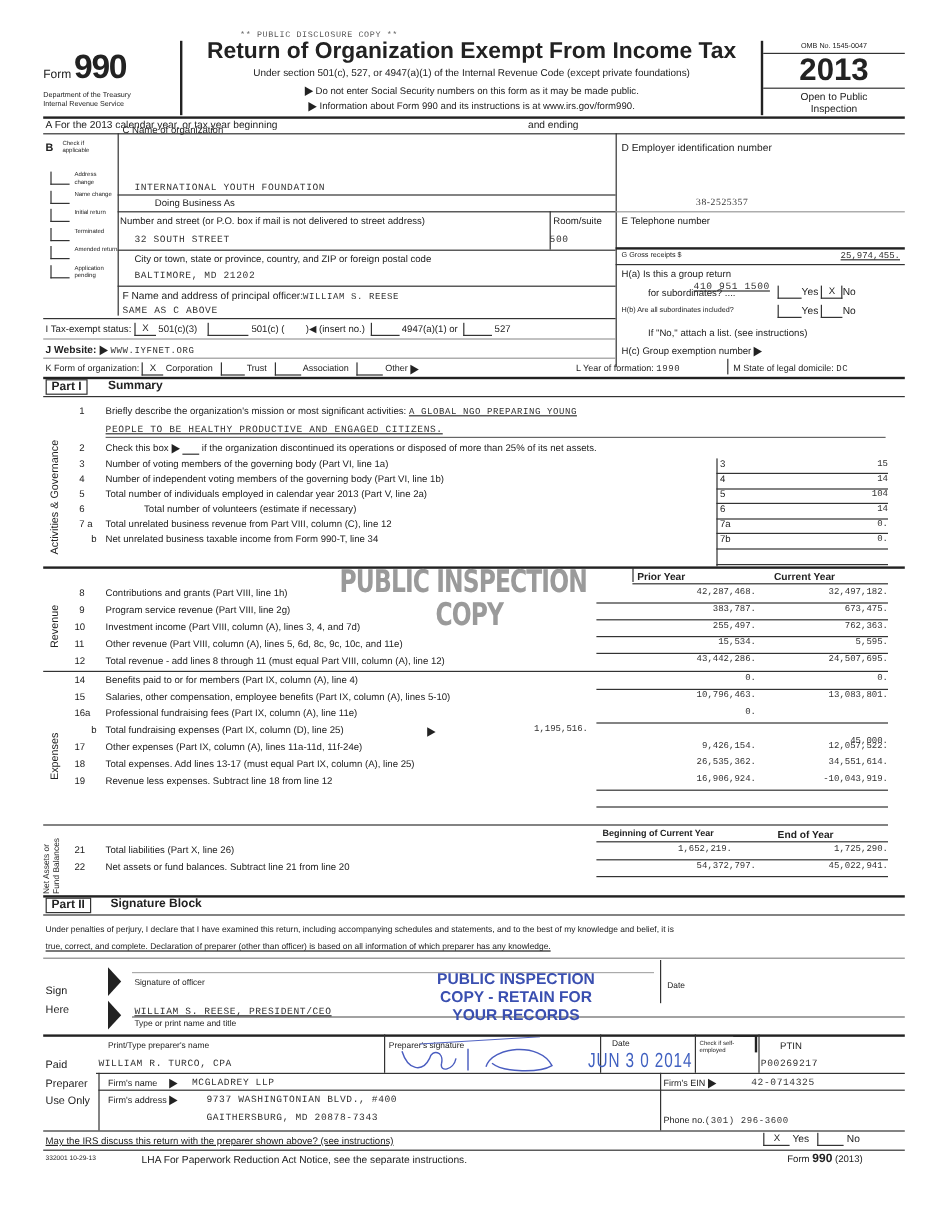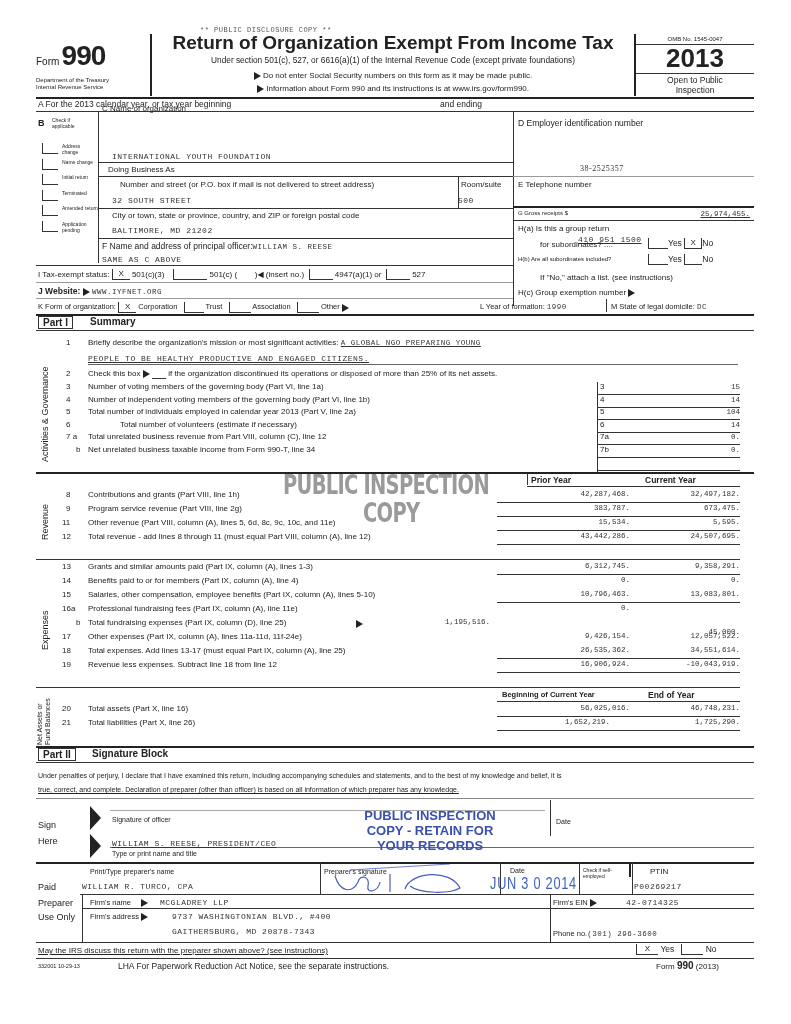--- a/index.html
+++ b/index.html
@@ -24,21 +24,21 @@
 <div class="abs mono" style="left:200px;top:26px;font-size:7px;color:#555;">** PUBLIC DISCLOSURE COPY **</div>
 <div class="abs" style="left:36px;top:40px;">
   <span style="font-size:10px;">Form</span>
   <span style="font-size:28px;font-weight:bold;letter-spacing:-1px;">990</span>
 </div>
 <div class="abs" style="left:36px;top:77px;font-size:6px;">Department of the Treasury</div>
 <div class="abs" style="left:36px;top:84px;font-size:6px;">Internal Revenue Service</div>
 <div class="vline thick" style="left:150px;top:34px;height:62px;"></div>
 
 <div class="abs" style="left:152px;top:32px;width:482px;text-align:center;font-size:19px;font-weight:bold;">Return of Organization Exempt From Income Tax</div>
-<div class="abs" style="left:152px;top:55px;width:482px;text-align:center;font-size:8.3px;">Under section 501(c), 527, or 6616(a)(1) of the Internal Revenue Code (except private foundations)</div>
+<div class="abs" style="left:152px;top:55px;width:482px;text-align:center;font-size:8.3px;">Under section 501(c), 527, or 4947(a)(1) of the Internal Revenue Code (except private foundations)</div>
 <div class="abs" style="left:152px;top:71px;width:482px;text-align:center;font-size:8px;"><span class="tri"></span> <span>Do not enter Social Security numbers on this form as it may be made public.</span></div>
 <div class="abs" style="left:152px;top:84px;width:482px;text-align:center;font-size:8px;"><span class="tri"></span> <span>Information about Form 990 and its instructions is at www.irs.gov/form990.</span></div>
 
 <div class="vline thick" style="left:634px;top:34px;height:62px;"></div>
 <div class="abs" style="left:636px;top:36px;width:118px;text-align:center;font-size:6px;">OMB No. 1545-0047</div>
 <div class="hline" style="left:636px;top:44px;width:118px;"></div>
 <div class="abs" style="left:636px;top:44px;width:118px;text-align:center;font-size:26px;font-weight:bold;line-height:28px;">2013</div>
 <div class="hline" style="left:636px;top:73px;width:118px;"></div>
 <div class="abs" style="left:636px;top:75px;width:118px;text-align:center;font-size:8.5px;line-height:10px;"><span>Open to Public</span><br><span>Inspection</span></div>
 
@@ -56,23 +56,23 @@
   <div style="height:15px;position:relative;"><span class="cbx"></span><span style="font-size:5px;position:absolute;left:20px;top:0;width:36px;line-height:6px;">Name change</span></div>
   <div style="height:16px;position:relative;"><span class="cbx"></span><span style="font-size:5px;position:absolute;left:20px;top:0;width:36px;line-height:6px;">Initial return</span></div>
   <div style="height:15px;position:relative;"><span class="cbx"></span><span style="font-size:5px;position:absolute;left:20px;top:0;width:36px;line-height:6px;">Terminated</span></div>
   <div style="height:16px;position:relative;"><span class="cbx"></span><span style="font-size:5px;position:absolute;left:20px;top:0;width:36px;line-height:6px;">Amended return</span></div>
   <div style="height:16px;position:relative;"><span class="cbx"></span><span style="font-size:5px;position:absolute;left:20px;top:0;width:36px;line-height:6px;">Application pending</span></div>
 </div>
 
 <div class="lbl" style="left:102px;top:104px;">C Name of organization</div>
 <div class="lbl mono" style="left:112px;top:152px;">INTERNATIONAL YOUTH FOUNDATION</div>
 <div class="hline" style="left:98px;top:162px;width:415px;"></div>
-<div class="lbl" style="left:96px;top:165px;padding-left:12px;">Doing Business As</div>
+<div class="lbl" style="left:117px;top:165px;padding-left:12px;">Doing Business As</div>
 <div class="hline" style="left:98px;top:176px;width:415px;"></div>
-<div class="lbl" style="left:120px;top:180px;">Number and street (or P.O. box if mail is not delivered to street address)</div>
+<div class="lbl" style="left:100px;top:180px;">Number and street (or P.O. box if mail is not delivered to street address)</div>
 <div class="vline" style="left:458px;top:176px;height:32px;"></div>
 <div class="lbl" style="left:461px;top:180px;">Room/suite</div>
 <div class="lbl mono" style="left:112px;top:196px;">32 SOUTH STREET</div>
 <div class="lbl mono" style="left:458px;top:196px;">500</div>
 <div class="hline" style="left:98px;top:208px;width:415px;"></div>
 <div class="lbl" style="left:112px;top:211px;">City or town, state or province, country, and ZIP or foreign postal code</div>
 <div class="lbl mono" style="left:112px;top:226px;">BALTIMORE, MD  21202</div>
 <div class="hline" style="left:98px;top:238px;width:415px;"></div>
 <div class="lbl" style="left:102px;top:241px;font-size:8.5px;"><span>F Name and address of principal officer:</span><span class="mono">WILLIAM S. REESE</span></div>
 <div class="lbl mono" style="left:102px;top:255px;">SAME AS C ABOVE</div>
@@ -202,20 +202,26 @@
     <span class="val" style="left:440px;width:130px;">42,287,468.</span>
       <span class="val" style="left:550px;width:130px;">32,497,182.</span>
   </div>
   <div style="position:relative;height:14px;">
     <span class="lbl" style="left:6px;">9</span>
       <span class="lbl" style="left:28px;">Program service revenue (Part VIII, line 2g)</span>
     <span class="val" style="left:440px;width:130px;">383,787.</span>
       <span class="val" style="left:550px;width:130px;">673,475.</span>
   </div>
   <div style="position:relative;height:14px;">
+    <span class="lbl" style="left:2px;">10</span>
+      <span class="lbl" style="left:28px;">Investment income (Part VIII, column (A), lines 3, 4, and 7d)</span>
+    <span class="val" style="left:440px;width:130px;">255,497.</span>
+      <span class="val" style="left:550px;width:130px;">762,363.</span>
+  </div>
+  <div style="position:relative;height:14px;">
     <span class="lbl" style="left:2px;">11</span>
       <span class="lbl" style="left:28px;">Other revenue (Part VIII, column (A), lines 5, 6d, 8c, 9c, 10c, and 11e)</span>
     <span class="val" style="left:440px;width:130px;">15,534.</span>
       <span class="val" style="left:550px;width:130px;">5,595.</span>
   </div>
   <div style="position:relative;height:14px;">
     <span class="lbl" style="left:2px;">12</span>
       <span class="lbl" style="left:28px;">Total revenue - add lines 8 through 11 (must equal Part VIII, column (A), line 12)</span>
     <span class="val" style="left:440px;width:130px;">43,442,286.</span>
       <span class="val" style="left:550px;width:130px;">24,507,695.</span>
@@ -223,26 +229,20 @@
 </div>
 <div class="hline" style="left:497px;top:502px;width:243px;"></div>
 <div class="hline" style="left:497px;top:516px;width:243px;"></div>
 <div class="hline" style="left:497px;top:530px;width:243px;"></div>
 <div class="hline" style="left:497px;top:544px;width:243px;"></div>
 <div class="hline" style="left:36px;top:559px;width:704px;"></div>
 
 <div class="vtext" style="left:40px;top:650px;">Expenses</div>
 <div class="abs" style="left:60px;top:562px;width:680px;">
   <div style="position:relative;height:14px;">
-    <span class="lbl" style="left:2px;">13</span>
-      <span class="lbl" style="left:28px;">Grants and similar amounts paid (Part IX, column (A), lines 1-3)</span>
-    <span class="val" style="left:440px;width:130px;">6,312,745.</span>
-      <span class="val" style="left:550px;width:130px;">9,358,291.</span>
-  </div>
-  <div style="position:relative;height:14px;">
     <span class="lbl" style="left:2px;">14</span>
       <span class="lbl" style="left:28px;">Benefits paid to or for members (Part IX, column (A), line 4)</span>
     <span class="val" style="left:440px;width:130px;">0.</span>
       <span class="val" style="left:550px;width:130px;">0.</span>
   </div>
   <div style="position:relative;height:14px;">
     <span class="lbl" style="left:2px;">15</span>
       <span class="lbl" style="left:28px;">Salaries, other compensation, employee benefits (Part IX, column (A), lines 5-10)</span>
     <span class="val" style="left:440px;width:130px;">10,796,463.</span>
       <span class="val" style="left:550px;width:130px;">13,083,801.</span>
@@ -283,30 +283,30 @@
 <div class="hline" style="left:497px;top:658px;width:243px;"></div>
 <div class="hline" style="left:497px;top:672px;width:243px;"></div>
 <div class="hline" style="left:36px;top:687px;width:704px;"></div>
 
 <div class="vtext" style="left:36px;top:745px;font-size:7px;line-height:8px;width:58px;white-space:normal;">Net Assets or Fund Balances</div>
 <div class="lbl" style="left:502px;top:690px;font-weight:bold;font-size:7.5px;">Beginning of Current Year</div>
 <div class="lbl" style="left:648px;top:690px;font-weight:bold;font-size:8.5px;">End of Year</div>
 <div class="hline" style="left:497px;top:701px;width:243px;"></div>
 <div class="abs" style="left:60px;top:704px;width:680px;">
   <div style="position:relative;height:14px;">
-    <span class="lbl" style="left:2px;">20</span>
-      <span class="lbl" style="left:28px;">Total assets (Part X, line 16)</span>
-    <span class="val" style="left:440px;width:130px;">56,025,016.</span>
-      <span class="val" style="left:550px;width:130px;">46,748,231.</span>
-  </div>
-  <div style="position:relative;height:14px;">
     <span class="lbl" style="left:2px;">21</span>
       <span class="lbl" style="left:28px;">Total liabilities (Part X, line 26)</span>
     <span class="val" style="left:420px;width:130px;">1,652,219.</span>
       <span class="val" style="left:550px;width:130px;">1,725,290.</span>
+  </div>
+  <div style="position:relative;height:14px;">
+    <span class="lbl" style="left:2px;">22</span>
+      <span class="lbl" style="left:28px;">Net assets or fund balances. Subtract line 21 from line 20</span>
+    <span class="val" style="left:440px;width:130px;">54,372,797.</span>
+      <span class="val" style="left:550px;width:130px;">45,022,941.</span>
   </div>
 </div>
 <div class="hline" style="left:497px;top:716px;width:243px;"></div>
 <div class="hline" style="left:497px;top:730px;width:243px;"></div>
 <div class="hline thick" style="left:36px;top:746px;width:718px;"></div>
 
 <div class="stamp-gray" style="left:283px;top:470px;font-size:26px;">PUBLIC INSPECTION</div>
 <div class="stamp-gray" style="left:363px;top:498px;font-size:26px;">COPY</div>
 
 <div class="abs" style="left:38px;top:748px;font-size:10px;font-weight:bold;border:1px solid #333;padding:0 4px;height:13px;line-height:12px;">Part II</div>

